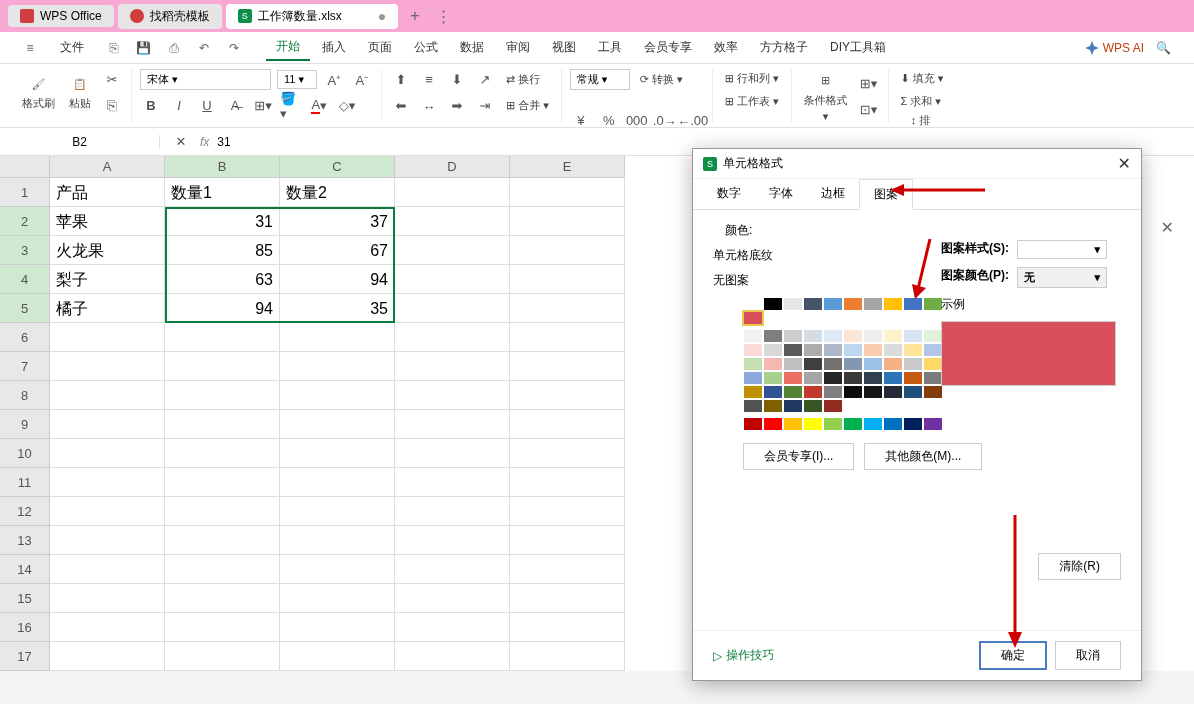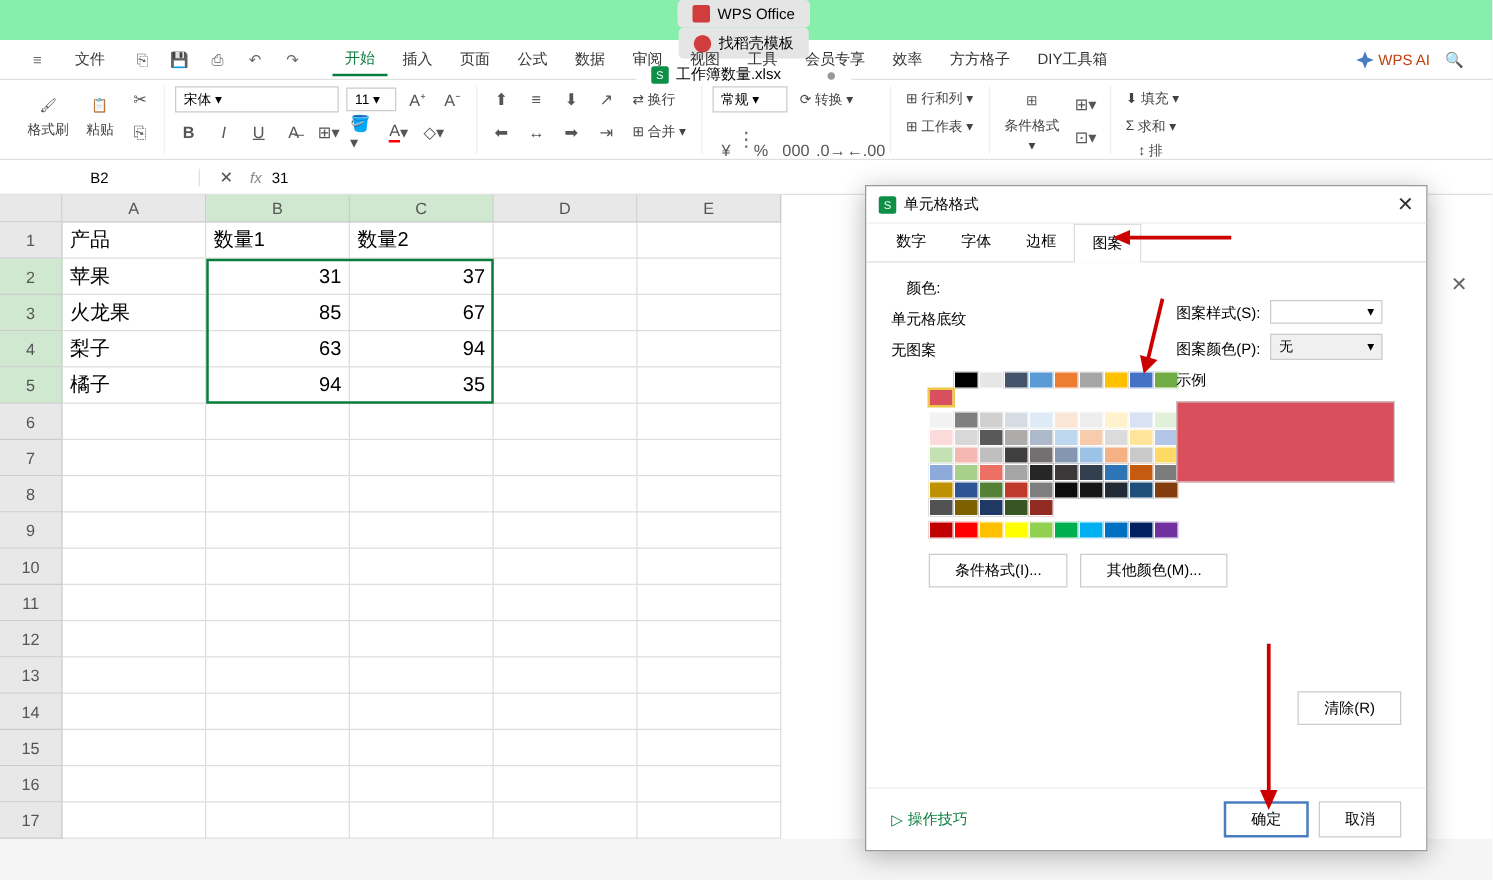--- a/index.html
+++ b/index.html
@@ -1,19 +1,19 @@
 <!DOCTYPE html>
 <html><head>
 <meta charset="utf-8">
 <style>
 * { box-sizing: border-box; margin: 0; padding: 0; font-family: "Microsoft YaHei", sans-serif; }
 body { background: #f5f5f5; width: 1194px; height: 704px; overflow: hidden; position: relative; font-size: 12px; }
 
 
-.tabbar { height: 32px; background: #86efac; display: flex; align-items: center; padding: 0 8px; flex-direction: column; }
+.tabbar { height: 32px; background: #f9a8d4; display: flex; align-items: center; padding: 0 8px; }
 .tab { display: flex; align-items: center; gap: 6px; padding: 4px 12px; border-radius: 4px; margin-right: 4px; cursor: pointer; }
 .tab.inactive { background: #e5e5e5; }
 .tab.active { background: #fff; }
 .tab-icon { width: 14px; height: 14px; display: inline-block; }
 .tab-icon.wps { background: #d13c3c; border-radius: 2px; }
 .tab-icon.sheet { background: #0d8f47; border-radius: 2px; color: #fff; font-size: 9px; text-align: center; line-height: 14px; }
 .tab-icon.tpl { background: #d13c3c; border-radius: 7px; }
 .tab-close { color: #999; font-size: 14px; }
 .tab-plus { padding: 4px 8px; font-size: 16px; color: #666; cursor: pointer; }
 
@@ -69,21 +69,21 @@
 .dialog-tab { padding: 6px 14px; cursor: pointer; font-size: 12px; }
 .dialog-tab.active { border: 1px solid #ddd; border-bottom: 1px solid #fff; margin-bottom: -1px; background: #fff; }
 .dialog-body { padding: 12px 20px; min-height: 420px; position: relative; }
 .section-label { font-size: 12px; margin-bottom: 8px; }
 .pattern-label { text-align: left; font-size: 12px; margin: 8px 0; width: 200px; }
 .color-grid { display: flex; flex-wrap: wrap; width: 200px; gap: 0; }
 .color-swatch { width: 20px; height: 14px; border: 1px solid #fff; cursor: pointer; }
 .color-swatch.selected { outline: 2px solid #ecc94b; outline-offset: -1px; position: relative; z-index: 1; }
 .color-row-gap { height: 4px; width: 100%; }
 .right-controls { position: absolute; top: 30px; right: 20px; width: 180px; }
-.form-row { display: flex; align-items: flex-end; gap: 8px; margin-bottom: 8px; font-size: 12px; }
+.form-row { display: flex; align-items: flex-start; gap: 8px; margin-bottom: 8px; font-size: 12px; font-weight: bold; }
 .dropdown { border: 1px solid #ccc; padding: 2px 6px; width: 90px; background: #fff; font-size: 11px; display: flex; justify-content: space-between; align-items: center; }
 .sample-box { width: 175px; height: 65px; border: 1px solid #ccc; background: #d94f5c; }
 .dialog-footer-btns { position: absolute; bottom: 50px; right: 20px; }
 .dialog-buttons { display: flex; justify-content: space-between; align-items: center; padding: 10px 20px; border-top: 1px solid #eee; }
 .btn { padding: 4px 20px; border: 1px solid #ccc; background: #fff; cursor: pointer; font-size: 12px; }
 .btn.primary { border: 2px solid #4a7dbf; }
 .btn-group { display: flex; gap: 8px; }
 .tips-link { color: #0a7d3c; display: flex; align-items: center; gap: 4px; }
 .effect-btns { display: flex; gap: 10px; margin-top: 12px; }
 
@@ -509,21 +509,21 @@
         <div class="color-swatch" style="background: rgb(255, 192, 0);"></div>
         <div class="color-swatch" style="background: rgb(255, 255, 0);"></div>
         <div class="color-swatch" style="background: rgb(146, 208, 80);"></div>
         <div class="color-swatch" style="background: rgb(0, 176, 80);"></div>
         <div class="color-swatch" style="background: rgb(0, 176, 240);"></div>
         <div class="color-swatch" style="background: rgb(0, 112, 192);"></div>
         <div class="color-swatch" style="background: rgb(0, 32, 96);"></div>
         <div class="color-swatch" style="background: rgb(112, 48, 160);"></div>
       </div>
     <div class="effect-btns" style="margin-left:30px;">
-      <button class="btn">条件格式(I)...</button>
+      <button class="btn">会员专享(I)...</button>
       <button class="btn">其他颜色(M)...</button>
     </div>
 
     <div class="right-controls">
       <div class="form-row">
         <span>图案样式(S):</span>
         <div class="dropdown">
             <span></span>
             <span>▾</span>
           </div>

